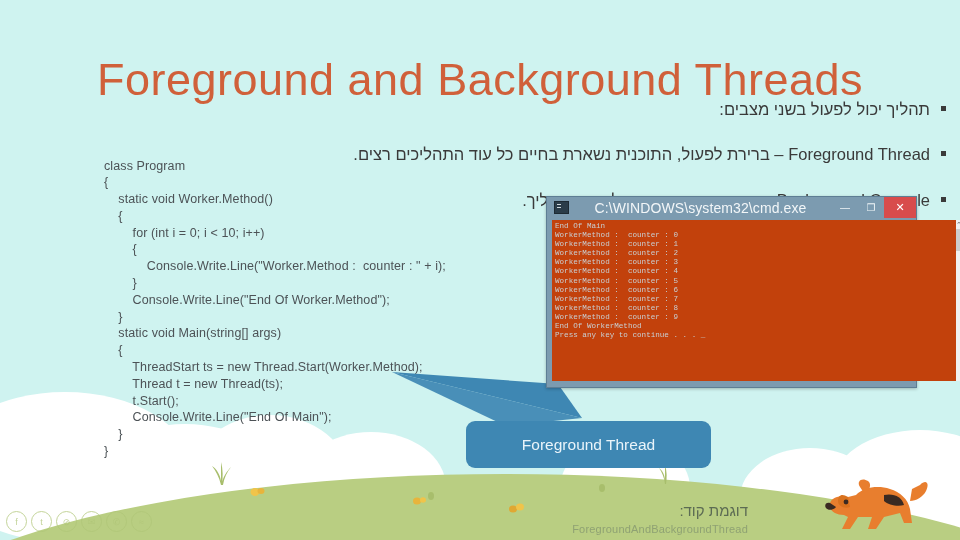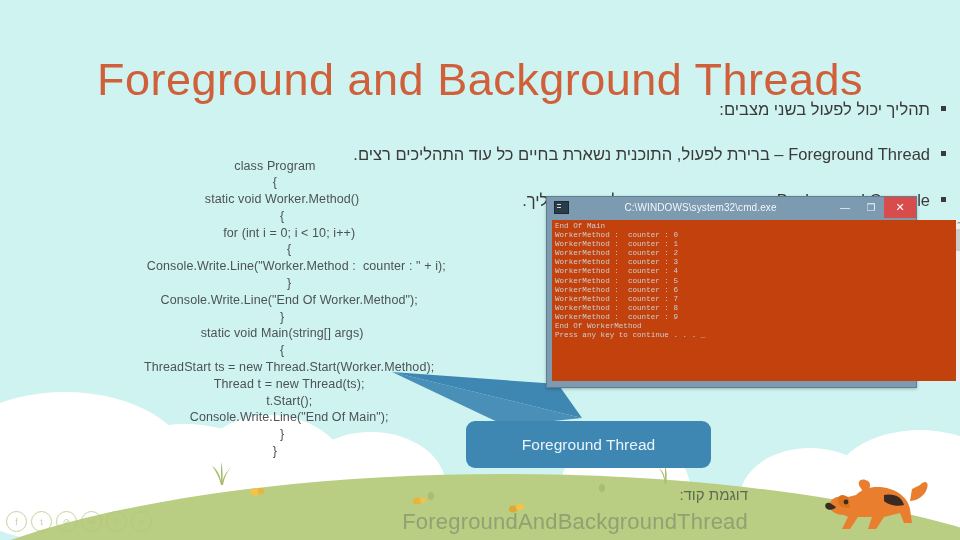--- a/index.html
+++ b/index.html
@@ -75,21 +75,20 @@
   
   #code {
     position: absolute;
     left: 104px; top: 145px;
     color: #4C5256;
     font-family: "Liberation Sans", sans-serif;
     font-size: 12.5px;
     line-height: 16.8px;
     white-space: pre;
     letter-spacing: .1px;
-    text-align: center;
   }
 
   
   #console-window {
     position: absolute;
     left: 546px; top: 196px;
     width: 369px; height: 190px;
     background: #7C9BB0;
     border: 1px solid #5E7E94;
     box-shadow: 0 1px 3px rgba(0,0,0,.25);
@@ -112,21 +111,21 @@
     content: "";
     position: absolute;
     left: 2px; top: 2px;
     width: 4px; height: 1px;
     background: #cfd8dd;
     box-shadow: 0 3px 0 #cfd8dd;
   }
   #console-title {
     flex: 1;
     text-align: center;
-    font-size: 10px;
+    font-size: 14px;
     color: #F2F6F8;
     letter-spacing: .1px;
   }
   .winbtn {
     width: 26px; height: 21px;
     display: flex; align-items: center; justify-content: center;
     font-size: 10px; color: #eef4f7;
   }
   .winbtn.close { background: #D84C4C; width: 32px; color: #fff; font-size: 11px; }
   #console-body {
@@ -190,21 +189,21 @@
     text-align: right;
     direction: rtl;
     color: #5C6B53;
     font-size: 15px;
     line-height: 1.45;
     margin-left: 16px;
   }
   #footer .codename {
     direction: ltr;
     color: #8FA273;
-    font-size: 22px;
+    font-size: 11px;
     letter-spacing: .2px;
     text-align: right;
   }
   #social-icons {
     position: absolute;
     left: 6px; bottom: 8px;
     display: flex;
     gap: 4px;
   }
   .sicon {

